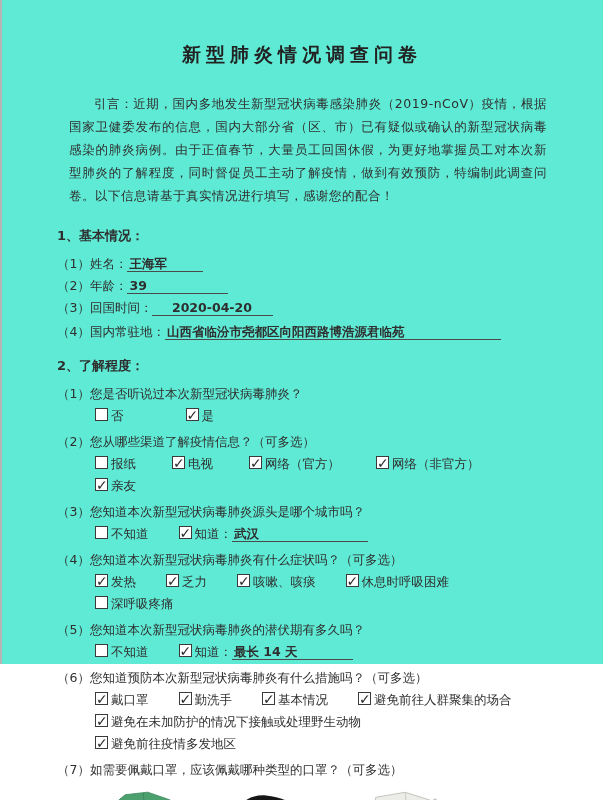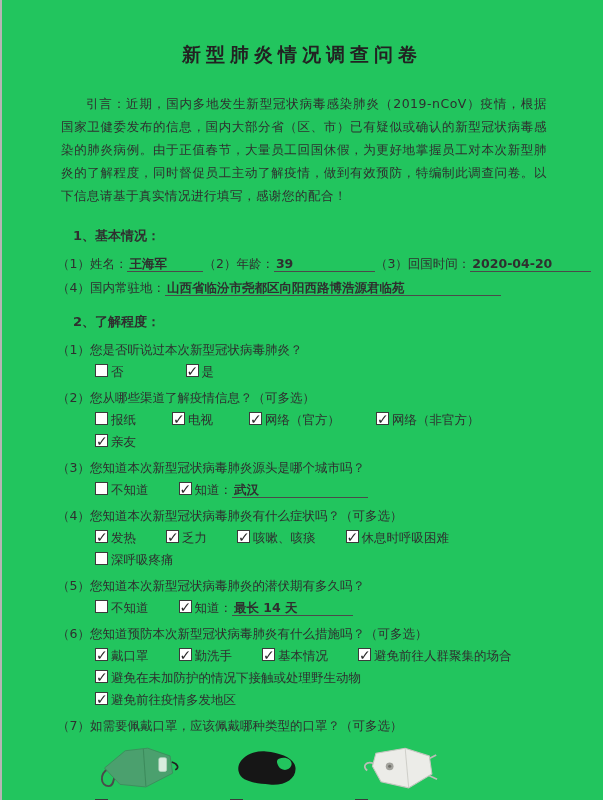--- a/index.html
+++ b/index.html
@@ -2,45 +2,45 @@
 <html><head>
 <meta charset="utf-8">
 <style>
   html,body{margin:0;padding:0;}
   body{
     width:603px;height:800px;background:#fff;
     font-family:"DejaVu Sans",sans-serif;
     color:#2f2f2f;overflow:hidden;
   }
   .page{
-    width:603px;height:800px;box-sizing:border-box;
-    border-left:2px solid #b5b5b5;background:#22c55e;
+    width:603px;height:664px;box-sizing:border-box;
+    border-left:2px solid #b5b5b5;background:#5eead4;
     padding:36px 56px 10px 55px;
   }
   .doc-title{
     text-align:center;font-size:19px;font-weight:bold;
     letter-spacing:5px;margin:6px 0 24px 0;color:#222;
   }
   .intro{
     font-size:12.5px;line-height:23px;text-align:justify;
-    text-indent:2em;margin:0 0 20px 4px;letter-spacing:0.5px;
+    text-indent:2em;margin:0 0 20px 12px;letter-spacing:0.5px;
   }
-  .sec-heading{font-size:13px;font-weight:bold;margin:14px 0 8px 16px;}
+  .sec-heading{font-size:13px;font-weight:bold;margin:14px 0 8px 0;}
   .line{font-size:12.5px;line-height:22px;margin:2px 0;}
-  .fields-row{display:flex;}
+  .fields-row{display:flex;flex-direction:column;}
   .field{white-space:nowrap;}
   .field.f1{width:165px;}
   .field.f2{width:190px;}
   .blank{
     display:inline-block;border-bottom:1px solid #4a4a4a;
     min-width:70px;padding:0 4px 0 2px;font-weight:bold;
     font-size:12.5px;line-height:15px;
   }
   .blank.w-age{min-width:95px;}
-  .blank.w-date{min-width:115px;}
+  .blank.w-date{min-width:115px;text-align:center;}
   .blank.w-addr{min-width:330px;font-weight:bold;}
   .blank.w-city{min-width:130px;}
   .blank.w-period{min-width:115px;}
   .q-label{font-size:12.5px;line-height:22px;margin-top:4px;}
   .opt-row{
     padding-left:38px;font-size:12.5px;line-height:22px;
     display:flex;flex-wrap:wrap;align-items:baseline;
   }
   .opt{white-space:nowrap;margin-right:36px;}
   .opt.last{margin-right:16px;}

